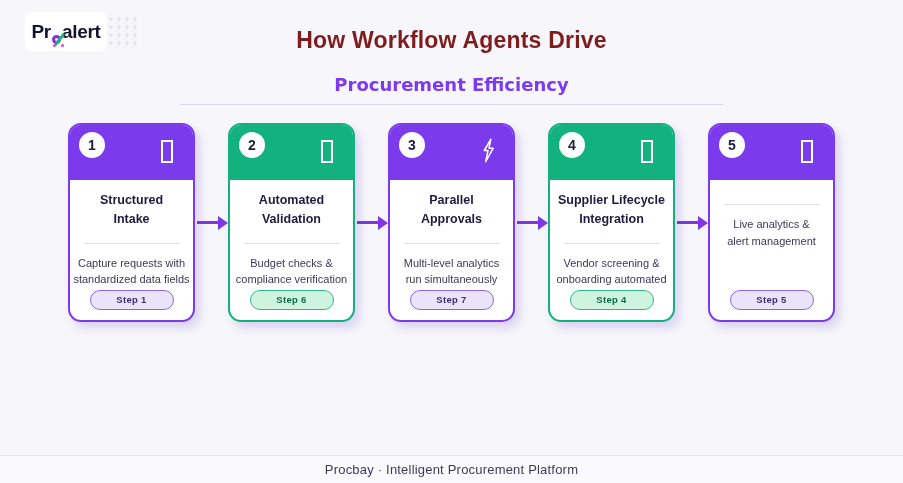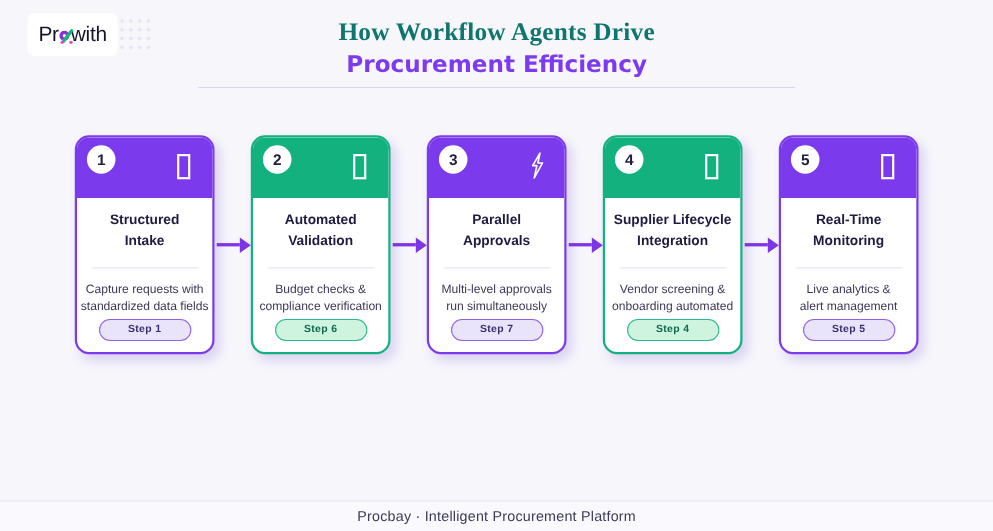--- a/index.html
+++ b/index.html
@@ -9,21 +9,21 @@
     background:#f7f6fb; overflow:hidden;
     font-family:"Liberation Sans", sans-serif;
   }
 
   
   .logo-box {
     position:absolute; left:25px; top:12px; width:82px; height:39px;
     background:#ffffff; border-radius:6px;
     display:flex; align-items:center; justify-content:center;
   }
-  .logo-text { font-size:19px; font-weight:normal; color:#14142e; letter-spacing:-0.3px; display:flex; align-items:center; }
+  .logo-text { font-size:19px; font-weight:bold; color:#14142e; letter-spacing:-0.3px; display:flex; align-items:flex-end; }
   .logo-o {
     display:inline-block; width:9px; height:9px; border:3px solid #8b2be2;
     border-radius:50%; position:relative; top:1px; margin:0 1px;
   }
   .logo-o::before {
     content:''; position:absolute; width:2.5px; height:15px; background:#18b67c;
     left:3px; top:-6px; transform:rotate(38deg); border-radius:2px;
   }
   .logo-o::after {
     content:''; position:absolute; width:3px; height:3px; border-radius:50%;
@@ -31,26 +31,26 @@
   }
   .logo-pattern {
     position:absolute; left:107px; top:15px; width:33px; height:33px;
     background-image:radial-gradient(circle, #e7e3f4 1.5px, transparent 2px);
     background-size:8px 8px;
   }
 
   
   .titles { position:absolute; top:16px; left:0; right:0; text-align:center; }
   .title-main {
-    font-family:Liberation Serif, serif;
-    font-size:23px; font-weight:bold; color:#0f766e; letter-spacing:.2px;
+    font-family:Liberation Sans, sans-serif;
+    font-size:23px; font-weight:bold; color:#7f1d1d; letter-spacing:.2px;margin-top:11px;
   }
   .title-sub {
     font-family:"DejaVu Sans", sans-serif;
-    font-size:21px; font-weight:bold; color:#7d3bf0; margin-top:4px;
+    font-size:18px; font-weight:bold; color:#7d3bf0; margin-top:20px;
   }
   .title-rule { width:543px; height:1px; background:#dbd5ee; margin:9px auto 0; }
 
   
   .flow {
     position:absolute; top:123px; left:0; right:0;
     display:flex; align-items:stretch; justify-content:center;
   }
   .card {
     width:127px; height:199px; flex:none;
@@ -116,21 +116,21 @@
 </style>
 </head>
 <body>
 
 <div class="stage">
 
   <div class="logo-box">
     <span class="logo-text">
         <span>Pr</span>
         <span class="logo-o"></span>
-        <span>with</span>
+        <span>alert</span>
       </span>
   </div>
   <div class="logo-pattern"></div>
 
   <div class="titles">
     <div class="title-main">How Workflow Agents Drive</div>
     <div class="title-sub">Procurement Efficiency</div>
     <div class="title-rule"></div>
   </div>
 
@@ -184,21 +184,21 @@
           </div>
 
       <svg class="hicon bolt" viewBox="0 0 16 26" width="15" height="25">
         <path d="M10.5 1 L3.5 13 L7.5 13 L5 25 L13 10.5 L8.5 10.5 Z" fill="none" stroke="#ffffff" stroke-width="1.6" stroke-linejoin="round"></path>
       </svg>
     </div>
     <div class="card-body">
       <div class="card-title">Parallel
 Approvals</div>
       <div class="card-divider"></div>
-      <div class="card-desc">Multi-level approvals
+      <div class="card-desc">Multi-level analytics
 run simultaneously</div>
       <div class="spacer"></div>
       <div class="pill">Step 7</div>
     </div>
   </div>
 <div class="arrowbox">
         <span class="arrow"></span>
       </div>
   <div class="card green">
     <div class="card-header">
@@ -223,22 +223,20 @@
       </div>
   <div class="card purple">
     <div class="card-header">
       <div class="badge">
             <span>5</span>
           </div>
       <span class="hicon box"></span>
 
     </div>
     <div class="card-body">
-      <div class="card-title">Real-Time
-Monitoring</div>
       <div class="card-divider"></div>
       <div class="card-desc">Live analytics &amp;
 alert management</div>
       <div class="spacer"></div>
       <div class="pill">Step 5</div>
     </div>
   </div>
 </div>
 
   <div class="footer">

